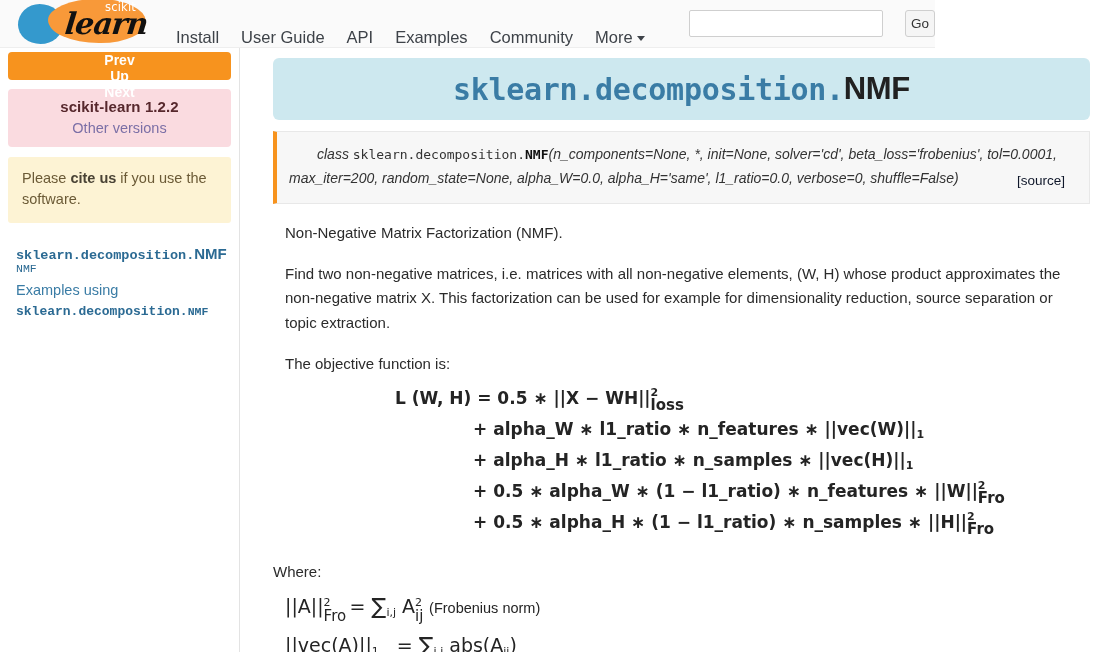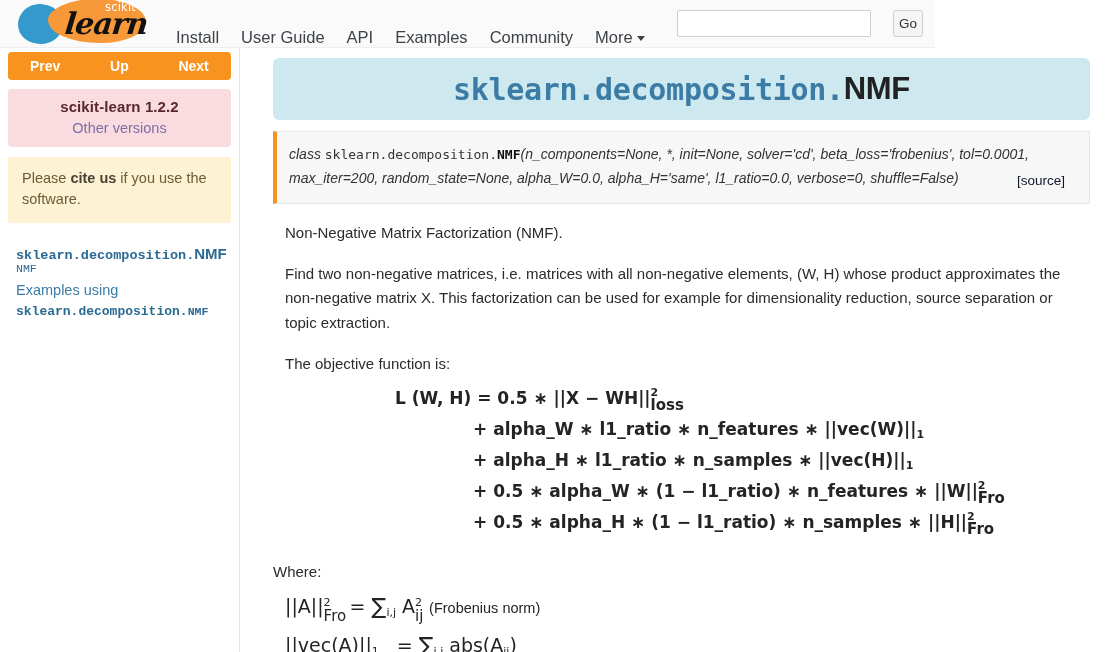--- a/index.html
+++ b/index.html
@@ -56,21 +56,21 @@
   .nav-link {
     font-size: 16.5px; color: #3e4349; text-decoration: none;
     cursor: pointer; white-space: nowrap;
   }
   .caret {
     display: inline-block; width: 0; height: 0; margin-left: 4px;
     border-left: 4px solid transparent; border-right: 4px solid transparent;
     border-top: 5px solid #3e4349; vertical-align: middle;
   }
   .search-area {
-    position: absolute; right: 12px; top: 10px;
+    position: absolute; right: 0; top: 10px;
     display: flex; align-items: stretch; gap: 22px;
   }
   .search-input {
     width: 194px; height: 27px;
     border: 1px solid #cfcfcf; border-radius: 2px;
     background: #ffffff; padding: 0 6px;
     font-size: 13px; font-family: "Liberation Sans", sans-serif;
     outline: none;
   }
   .go-btn {
@@ -90,20 +90,21 @@
     border-right: 1px solid #e3e3e3;
     padding: 0 8px;
     overflow: hidden;
   }
   .relbar {
     margin-top: 4px;
     height: 28px; background: #f7931e;
     border-radius: 4px;
     display: flex; align-items: center;
     color: #ffffff;
+    flex-direction: column;
   }
   .relbar a {
     color: #ffffff; font-weight: bold; font-size: 14px;
     text-decoration: none; cursor: pointer; text-align: center;
   }
   .rel-prev { width: 33.3%; }
   .rel-up   { width: 33.3%; }
   .rel-next { width: 33.3%; }
 
   .version-box {
@@ -178,21 +179,21 @@
   .signature {
     position: relative;
     margin-top: 11px;
     background: #f7f7f7;
     border: 1px solid #e8e8e8;
     border-left: 4px solid #f7931e;
     padding: 10px 14px 12px 12px;
     font-size: 14px; line-height: 1.73;
     font-style: italic; color: #333333;
   }
-  .sig-kw { font-style: italic; }
+  .sig-kw { font-style: italic; margin-left: 28px; }
   .sig-mono {
     font-family: "DejaVu Sans Mono", monospace;
     font-style: normal; font-size: 13px;
   }
   .sig-name {
     font-family: "DejaVu Sans Mono", monospace;
     font-style: normal; font-weight: bold; font-size: 13px;
     color: #111;
   }
   .source-link {

